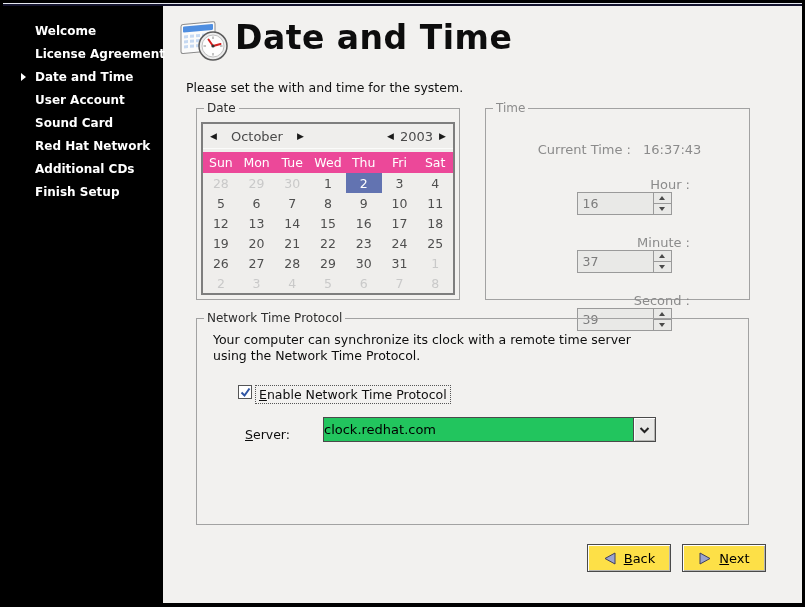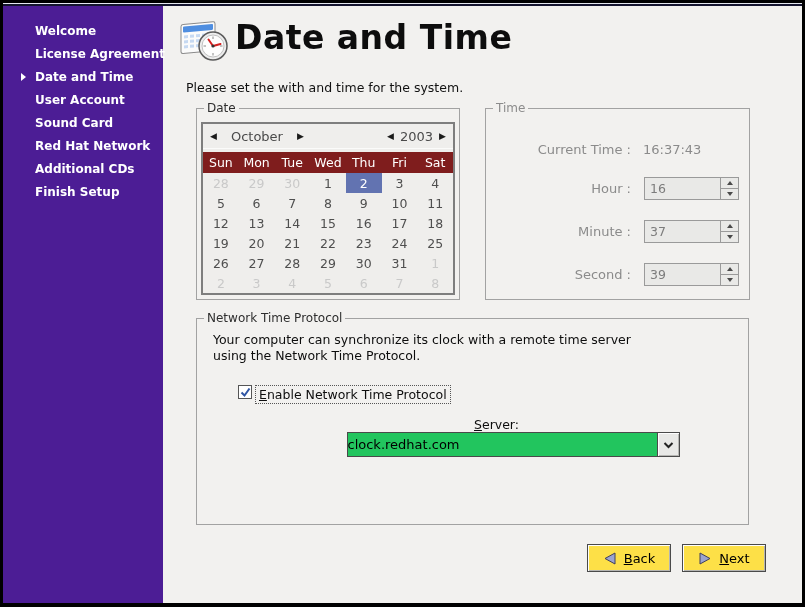--- a/index.html
+++ b/index.html
@@ -9,21 +9,21 @@
   .window{
     position:relative; width:805px; height:607px;
     background:#f2f1ef;
     border:3px solid #000; border-bottom-width:4px;
     display:flex; flex-direction:column; overflow:hidden;
   }
   .top-edge{ height:3px; background:linear-gradient(#e4e7ef 0 1px, #15152f 1px 100%); flex:0 0 auto; }
   .body-row{ flex:1; display:flex; min-height:0; }
 
   
-  .sidebar{ width:160px; background:#4c1d95; padding-top:14px; flex:0 0 auto; }
+  .sidebar{ width:160px; background:#000000; padding-top:14px; flex:0 0 auto; }
   .side-item{ position:relative; color:#fff; font-size:12px; font-weight:bold;
     line-height:23px; padding-left:32px; white-space:nowrap; }
   .side-arrow{ position:absolute; left:18px; top:7px; width:0; height:0;
     border-left:5px solid #fff; border-top:4px solid transparent; border-bottom:4px solid transparent; }
 
   
   .main{ position:relative; flex:1; }
   .app-icon{ position:absolute; left:14px; top:8px; }
   .page-title{ position:absolute; left:72px; top:12px; font-size:33px; font-weight:bold; color:#0d0d0d; letter-spacing:0.5px;}
   .subtitle{ position:absolute; left:23px; top:74px; font-size:12.5px; color:#111; }
@@ -38,51 +38,51 @@
 
   
   .calendar{ position:absolute; left:4px; right:4px; top:13px; bottom:4px;
     border:2px solid #7e7e7e; background:#efeeec; }
   .cal-nav{ height:25px; display:flex; align-items:center; padding:0 7px;
     font-size:13px; color:#4a4a4a; border-bottom:1px solid #fbfbfa; }
   .nav-arrow{ font-size:9px; color:#1a1a1a; cursor:default; line-height:1; }
   .cal-month{ margin:8px 14px; }
   .nav-spacer{ flex:1; }
   .cal-year{ margin:0 6px; }
-  .cal-weekdays{ margin-top:3px; height:21px; background:#7f1d1d; display:grid;
+  .cal-weekdays{ margin-top:3px; height:21px; background:#ec4899; display:grid;
     grid-template-columns:repeat(7,1fr); align-items:center; }
   .cal-weekdays span{ color:#fff; font-size:12.5px; text-align:center; }
   .cal-grid{ display:grid; grid-template-columns:repeat(7,1fr); grid-auto-rows:20px; }
   .cal-day{ font-size:12.5px; color:#4f4f4f; display:flex; align-items:center; justify-content:center; }
   .cal-day.muted{ color:#c9c9c9; }
   .cal-day.selected{ background:#6273b1; color:#fff; }
 
   
   .current-row{ margin-top:33px; display:flex; align-items:center; font-size:13px; color:#8b8b8b; }
   .ct-label{ width:145px; text-align:right; }
   .ct-value{ margin-left:12px; }
-  .spin-row{ margin-top:20px; display:flex; align-items:center; }
+  .spin-row{ margin-top:20px; display:flex; align-items:center;flex-direction:column; }
   .spin-label{ width:145px; text-align:right; font-size:13px; color:#8b8b8b; }
   .spinbox{ margin-left:13px; width:95px; height:23px; display:flex;
     border:1px solid #9a9a9a; background:#e9e9e7; }
   .spin-value{ flex:1; font-size:12.5px; color:#7c7c7c; display:flex; align-items:center; padding-left:5px; }
   .spin-arrows{ width:18px; display:flex; flex-direction:column; border-left:1px solid #9a9a9a; }
   .spin-btn{ flex:1; display:flex; align-items:center; justify-content:center; background:#e9e9e7; }
   .spin-btn + .spin-btn{ border-top:1px solid #9a9a9a; }
   .tri-up{ width:0; height:0; border-left:3.5px solid transparent; border-right:3.5px solid transparent; border-bottom:4px solid #4a4a4a; }
   .tri-down{ width:0; height:0; border-left:3.5px solid transparent; border-right:3.5px solid transparent; border-top:4px solid #4a4a4a; }
 
   
   .ntp-desc{ padding:13px 0 0 16px; font-size:12.5px; color:#0d0d0d; line-height:16px; }
   .check-row{ margin:21px 0 0 41px; display:flex; align-items:flex-start; }
   .checkbox{ width:14px; height:14px; background:#fff; border:1px solid #555;
     display:flex; align-items:center; justify-content:center; }
   .check-label{ margin-left:3px; font-size:12.5px; color:#0d0d0d;
     border:1px dotted #555; padding:1px 3px; }
-  .server-row{ margin:13px 0 0 48px; display:flex; align-items:center;flex-direction:column; }
+  .server-row{ margin:13px 0 0 48px; display:flex; align-items:flex-end; }
   .server-label{ font-size:12.5px; color:#0d0d0d; }
   .combo{ margin-left:33px; width:333px; height:25px; display:flex; }
   .combo-input{ flex:1; background:#22c55e; border:1px solid #4a4a4a; border-right:none;
     font-size:13px; color:#000; display:flex; align-items:center; padding-left:0; }
   .combo-btn{ width:23px; background:#e8e8e6; border:1px solid #4a4a4a;
     display:flex; align-items:center; justify-content:center;
     box-shadow:inset 1px 1px 0 #fdfdfd, inset -1px -1px 0 #b5b5b2; }
 
   u{ text-decoration:underline; }
 

